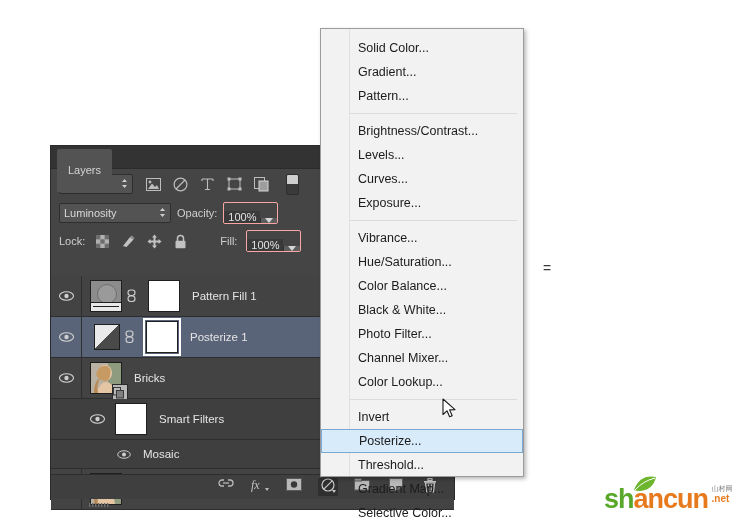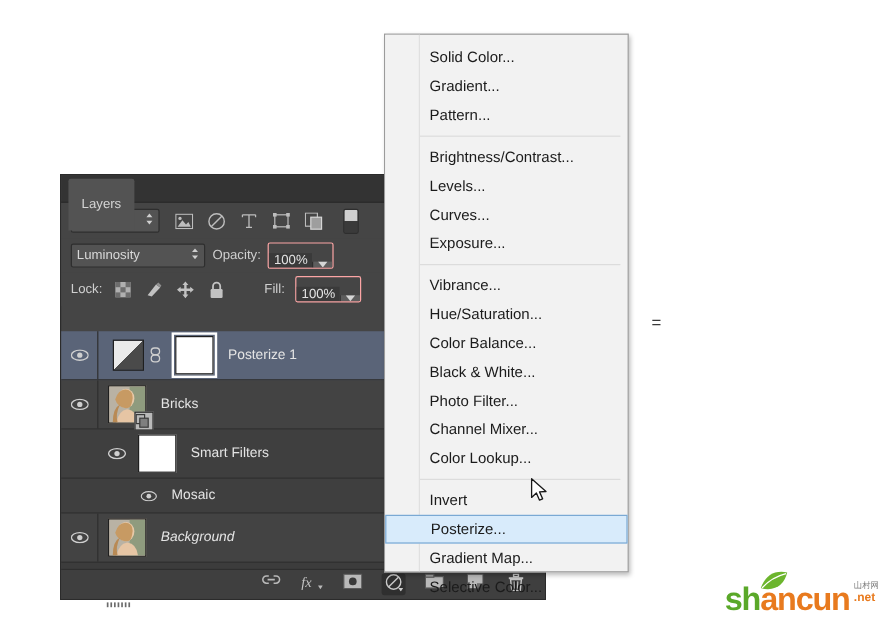--- a/index.html
+++ b/index.html
@@ -270,20 +270,41 @@
       <span class="arrow">
         <svg width="8" height="5" viewBox="0 0 8 5">
             <polygon points="0,0 8,0 4,5" fill="#d6d6d6"></polygon>
           </svg>
       </span>
     </div>
   </div>
 
   <div class="layer-list">
 
+    <div class="layer-row">
+      <div class="eye-cell">
+        <svg width="15" height="10" viewBox="0 0 15 10">
+            <ellipse cx="7.5" cy="5" rx="7" ry="4.2" fill="none" stroke="#cfcfcf" stroke-width="1.1"></ellipse>
+            <circle cx="7.5" cy="5" r="2.2" fill="#cfcfcf"></circle>
+          </svg>
+      </div>
+      <div class="vsep"></div>
+      <div class="patfill-thumb">
+        <div class="circ"></div>
+        <div class="bar"></div>
+      </div>
+      <span class="linkico">
+        <svg width="9" height="14" viewBox="0 0 9 14">
+            <rect x="1" y="1" width="7" height="5.5" rx="2.7" fill="none" stroke="#cfcfcf" stroke-width="1.1"></rect>
+            <rect x="1" y="7" width="7" height="5.5" rx="2.7" fill="none" stroke="#cfcfcf" stroke-width="1.1"></rect>
+          </svg>
+      </span>
+      <div class="thumb"></div>
+      <span class="layer-name">Pattern Fill 1</span>
+    </div>
 
     <div class="layer-row selected">
       <div class="eye-cell">
         <svg width="15" height="10" viewBox="0 0 15 10">
             <ellipse cx="7.5" cy="5" rx="7" ry="4.2" fill="none" stroke="#cfcfcf" stroke-width="1.1"></ellipse>
             <circle cx="7.5" cy="5" r="2.2" fill="#cfcfcf"></circle>
           </svg>
       </div>
       <div class="vsep"></div>
       <div class="adj-thumb"></div>
@@ -448,20 +469,21 @@
   <div class="mi">Vibrance...</div>
   <div class="mi">Hue/Saturation...</div>
   <div class="mi">Color Balance...</div>
   <div class="mi">Black &amp; White...</div>
   <div class="mi">Photo Filter...</div>
   <div class="mi">Channel Mixer...</div>
   <div class="mi">Color Lookup...</div>
   <div class="sep"></div>
   <div class="mi">Invert</div>
   <div class="mi hl">Posterize...</div>
+  <div class="mi">Threshold...</div>
   <div class="mi">Gradient Map...</div>
   <div class="mi">Selective Color...</div>
 </div>
 
 <span id="cursor">
   <svg width="16" height="22" viewBox="0 0 16 22">
     <path d="M1 1 L1 16.5 L5 12.8 L7.6 18.8 L10.2 17.7 L7.6 11.9 L13 11.6 Z" fill="#ffffff" stroke="#1a1a1a" stroke-width="1.1" stroke-linejoin="round"></path>
   </svg>
 </span>
 

